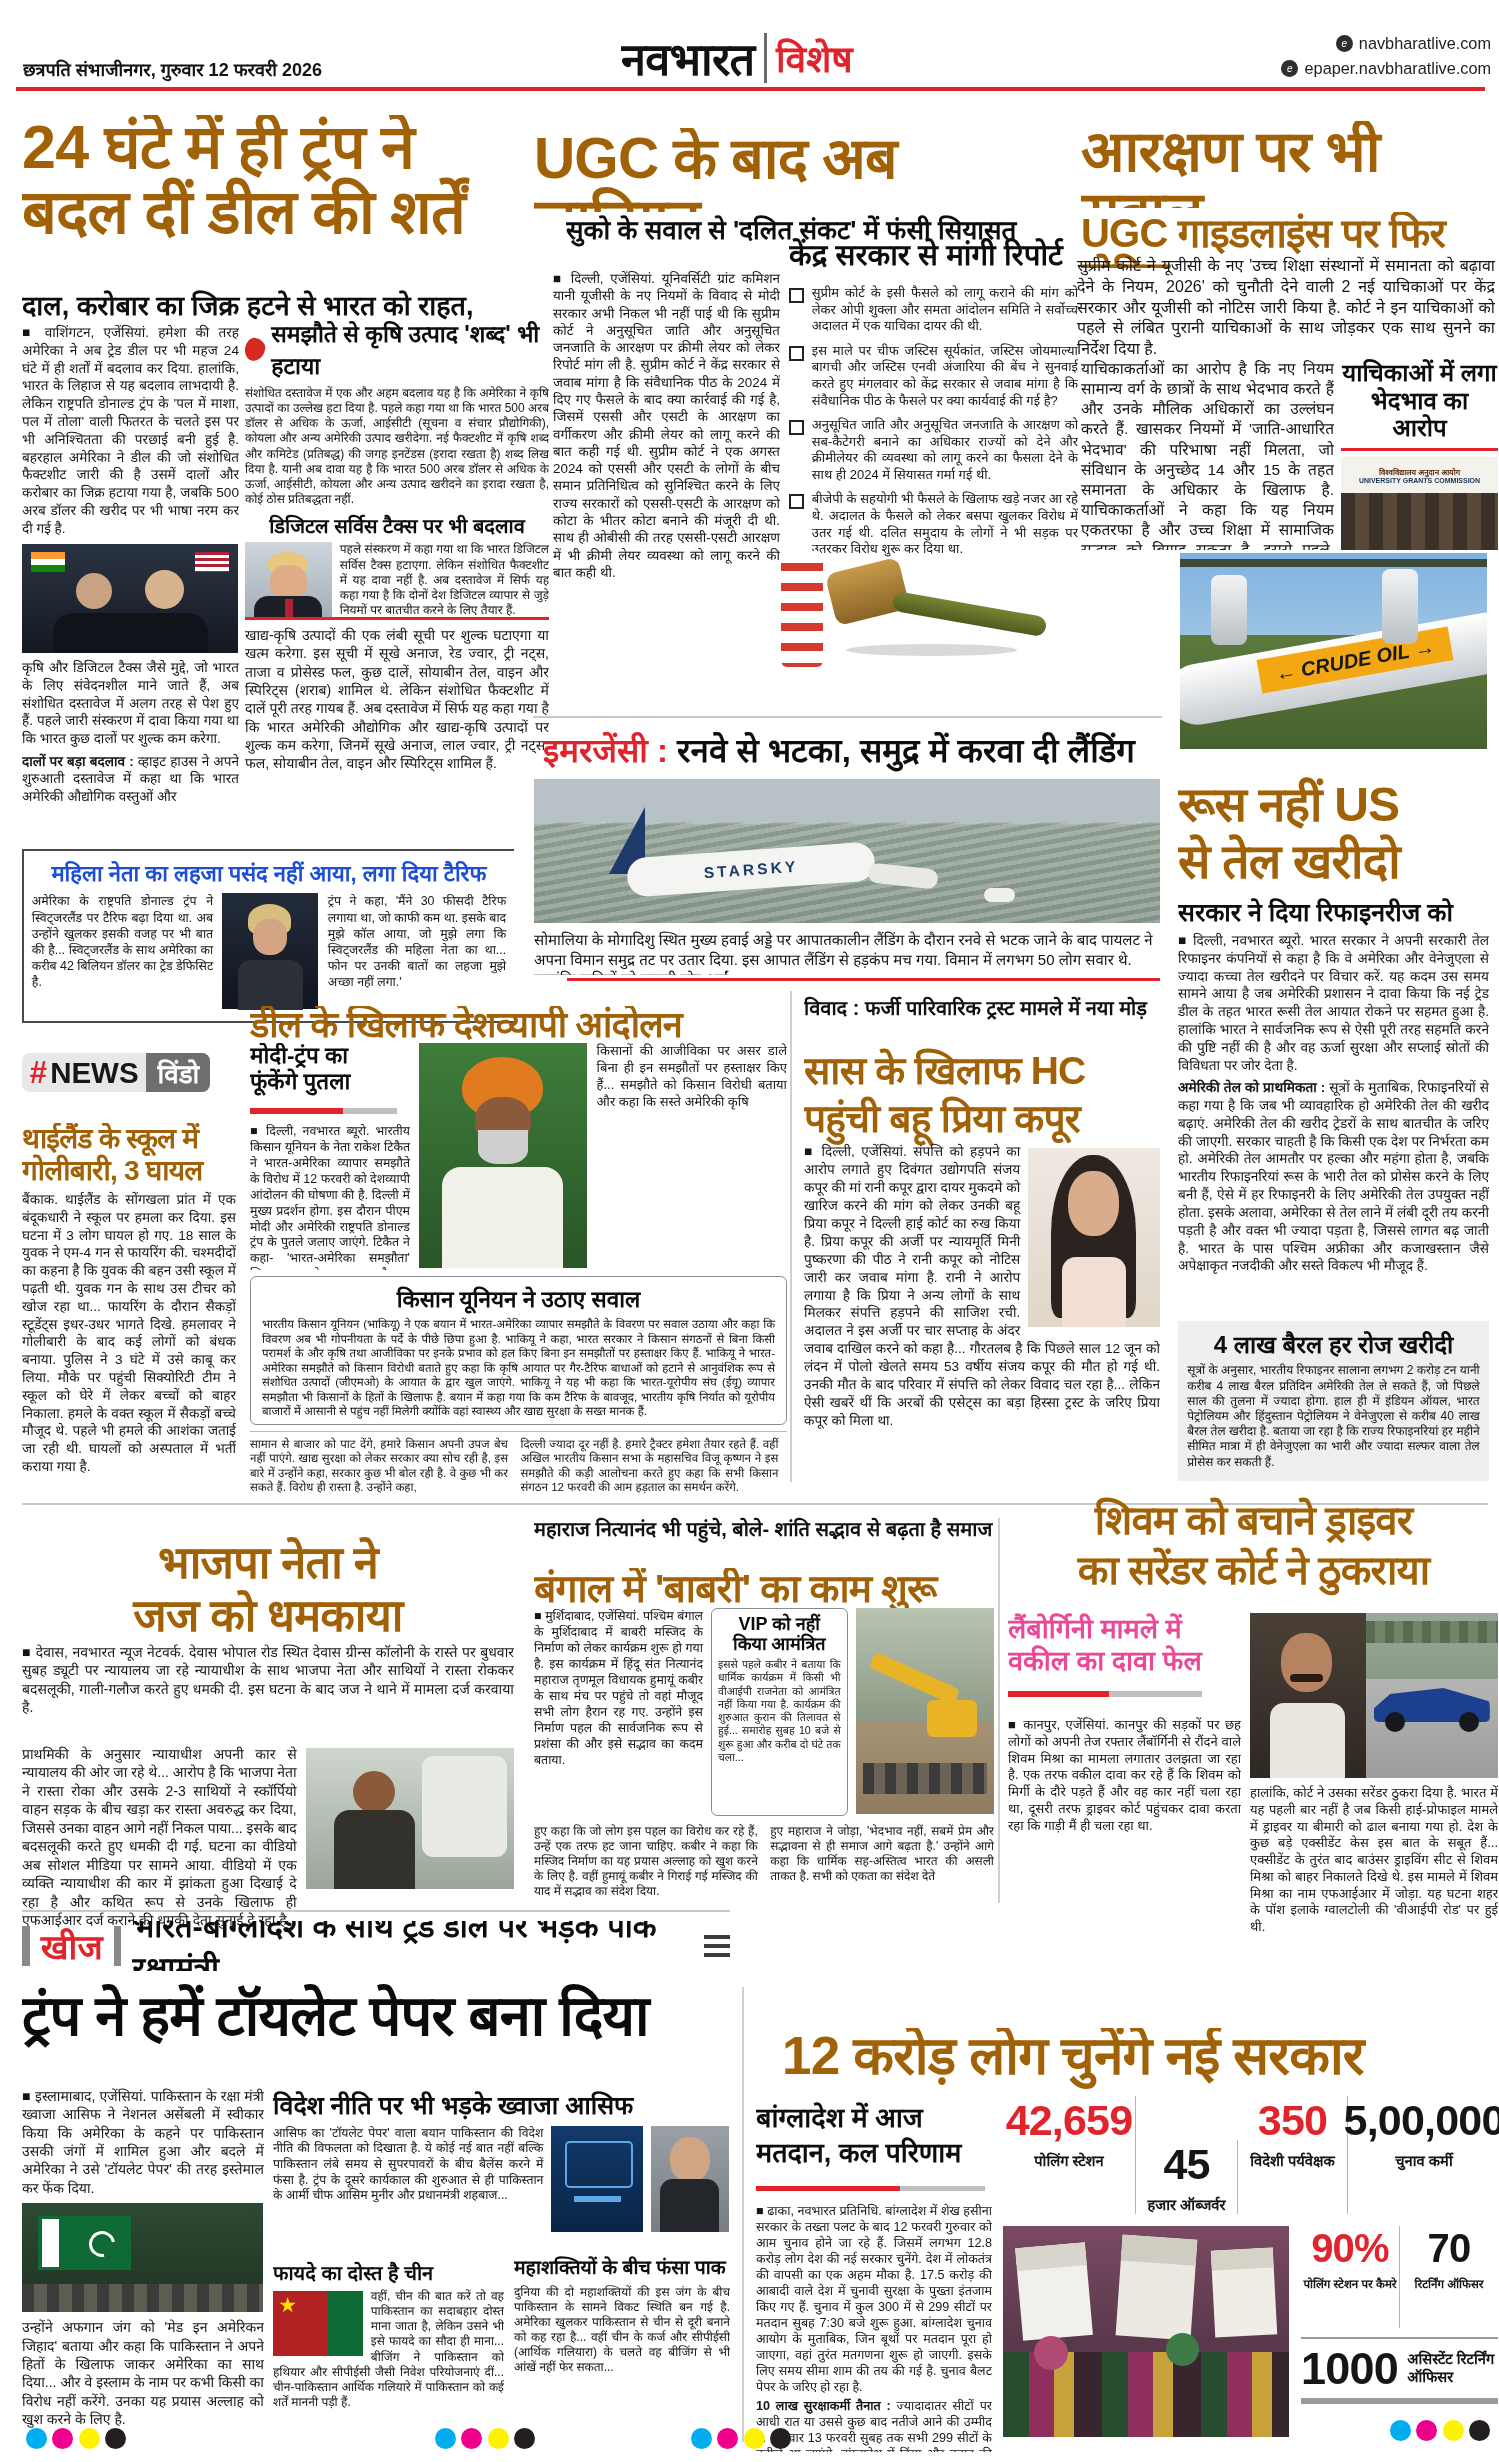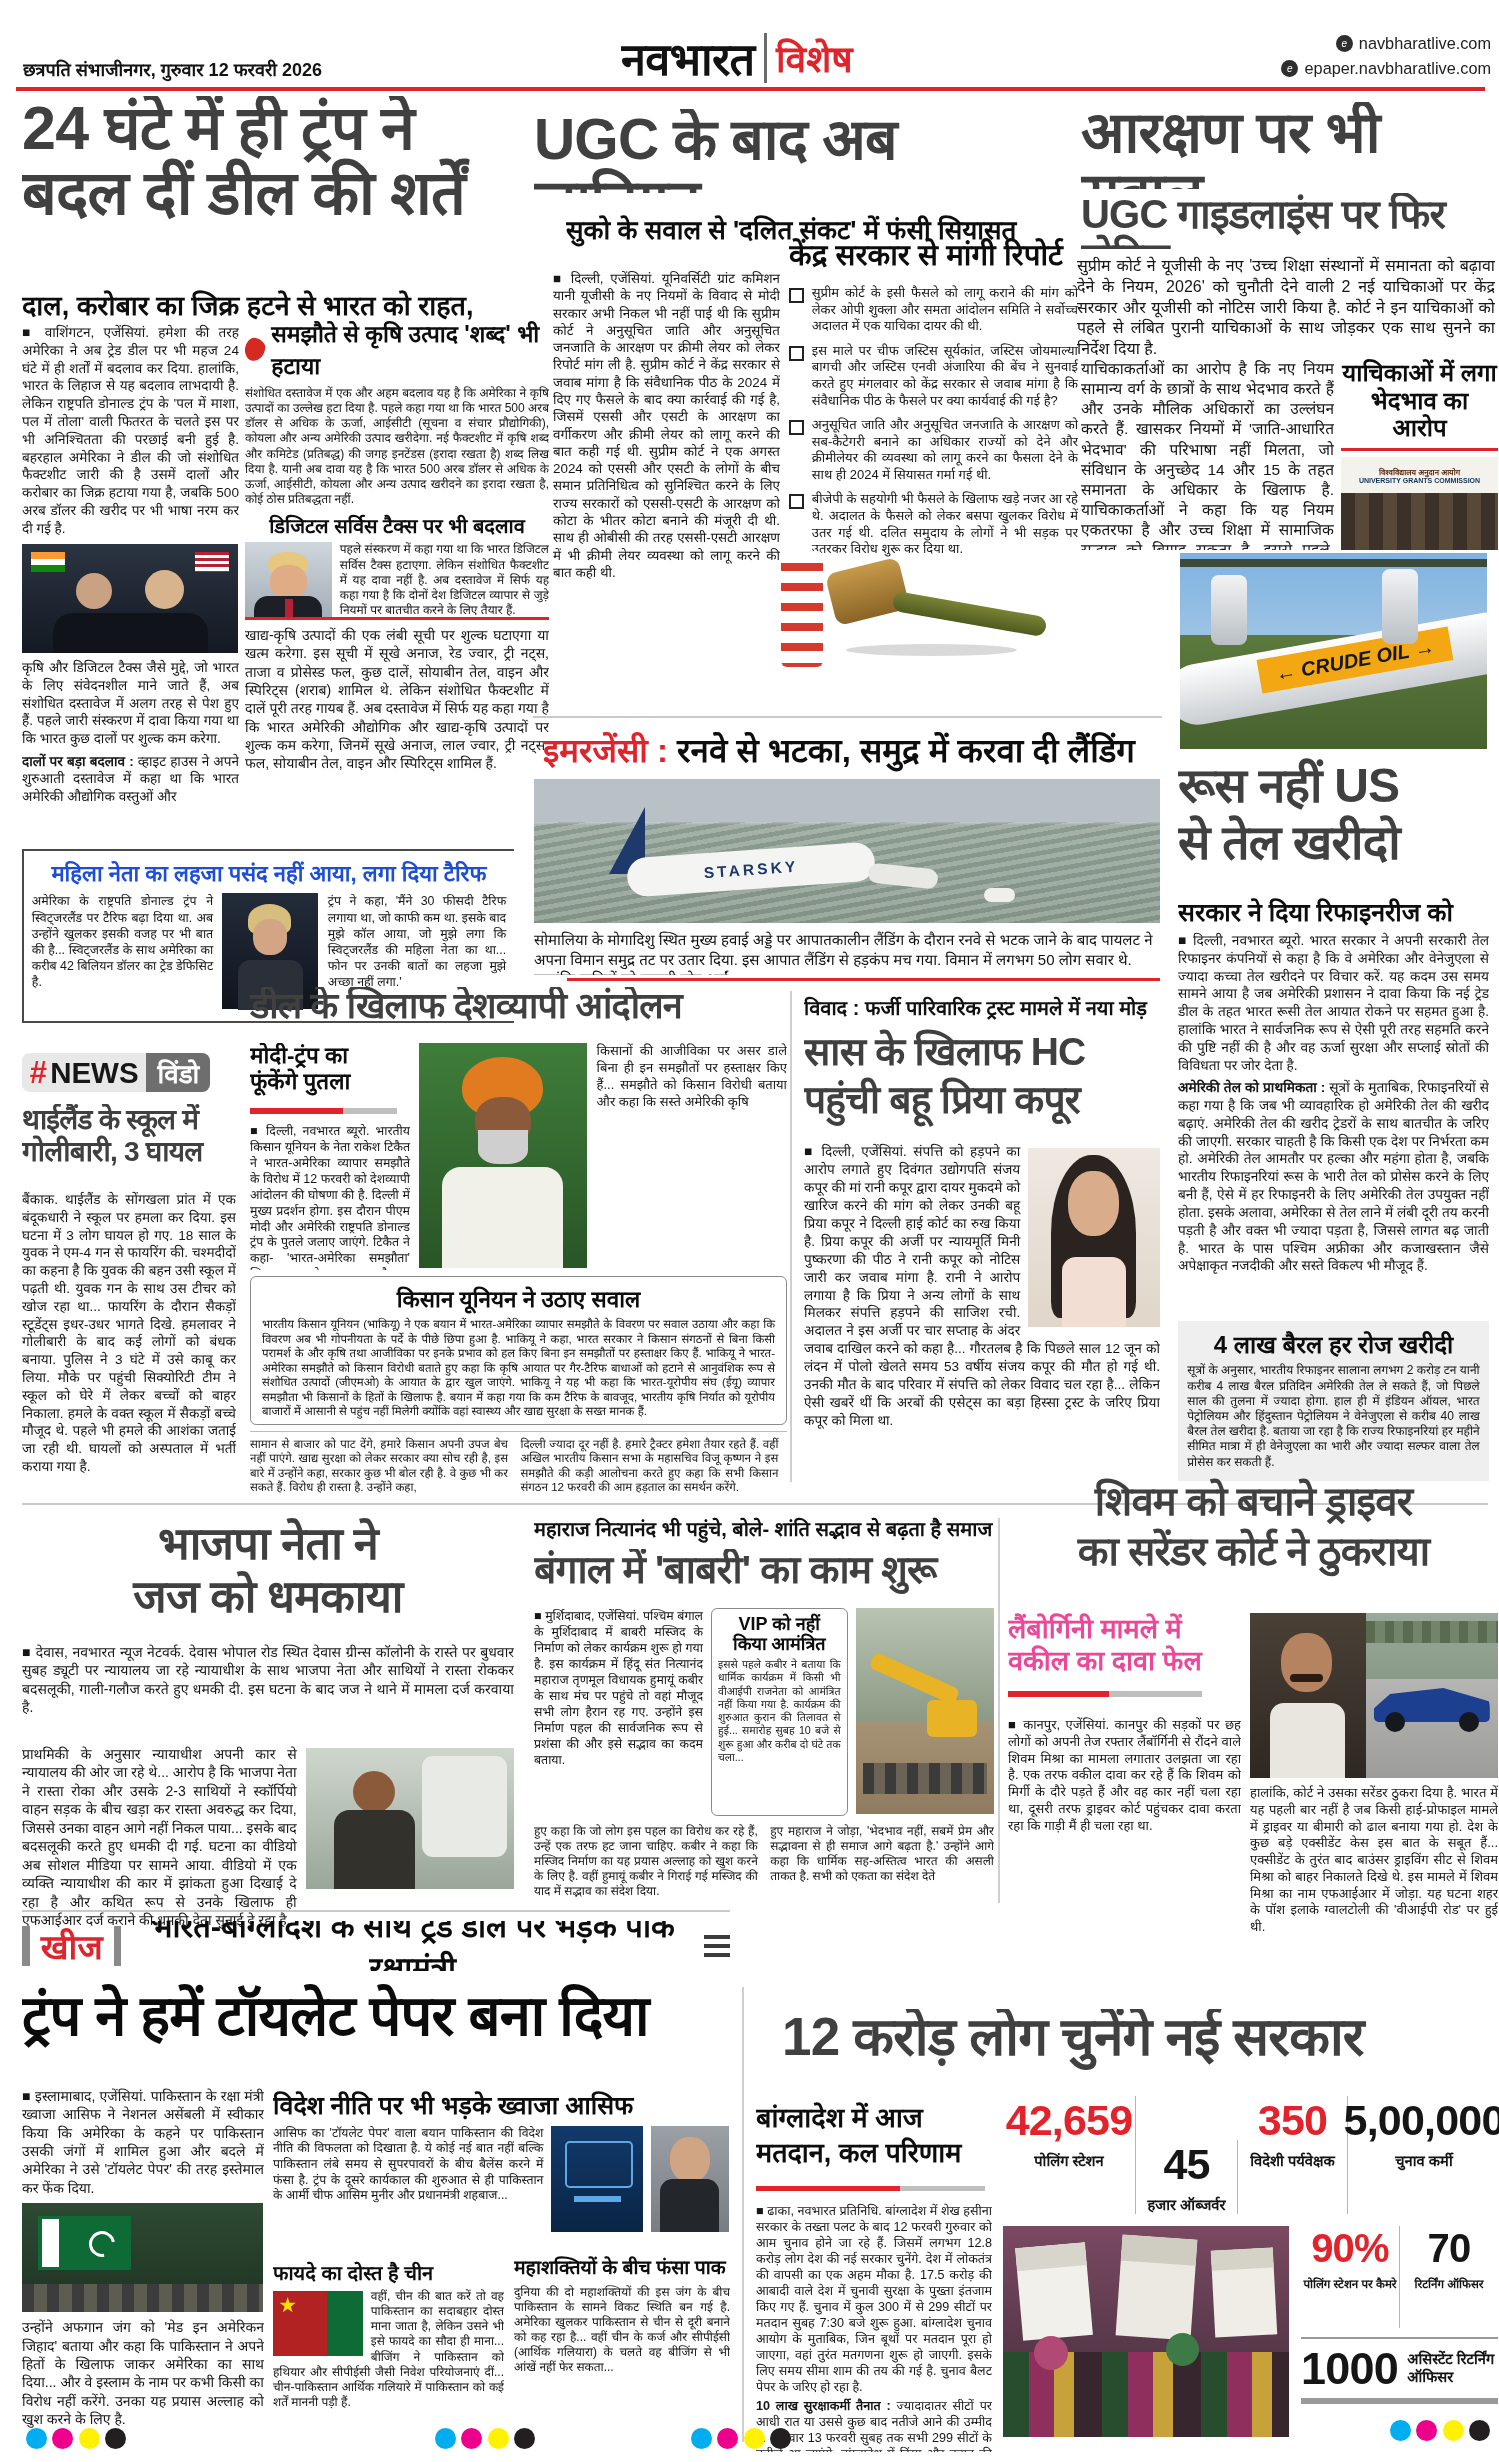--- a/index.html
+++ b/index.html
@@ -2,21 +2,21 @@
 <html style="font-size:12.4px"><head>
 <meta charset="utf-8">
 <style>
   html,body{margin:0;padding:0;background:#fff;}
   body{width:1500px;height:2462px;position:relative;font-family:"Liberation Sans",sans-serif;color:#141414;}
   .abs{position:absolute;overflow:hidden;}
   .j{text-align:justify;}
   .b{font-weight:bold;}
   .x8{font-weight:800;}
   .x9{font-weight:900;}
-  .hl{font-weight:800;color:#404040;line-height:1.07;letter-spacing:-0.8px;}
+  .hl{font-weight:800;color:#a16207;line-height:1.07;letter-spacing:-0.8px;margin-top:19px;}
   .pl{white-space:pre-line;}
   .red{color:#e1232b;}
   .bd{line-height:1.31;color:#161616;}
   .cap{line-height:1.3;color:#111;}
   .photo{position:absolute;overflow:hidden;}
   .vline{position:absolute;width:1.6px;background:#cfcfcf;}
   .hline{position:absolute;height:1.6px;background:#c9c9c9;}
   .dotrow{position:absolute;display:flex;gap:5.4px;}
   .dot{width:21px;height:21px;border-radius:50%;}
   .statcell{display:flex;flex-direction:column;align-items:center;justify-content:flex-start;}
@@ -290,21 +290,21 @@
     <span style="position:absolute;left:7.8px;top:75px;width:116px;height:34px;border-radius:7.8px 20px 4.7px 4.7px;background:#1d3f8f;clip-path:polygon(0 60%,14% 18%,60% 0,100% 40%,100% 100%,0 100%);"></span>
     <span style="position:absolute;left:18.6px;top:99px;width:20px;height:20px;border-radius:50%;background:#15181c;"></span>
     <span style="position:absolute;left:93px;top:99px;width:20px;height:20px;border-radius:50%;background:#15181c;"></span>
     <span style="position:absolute;left:0;top:7.8px;width:132px;height:22px;background:repeating-linear-gradient(90deg,#5b6b52 0 9.3px,#72846a 9.3px 18.6px);"></span>
   </div>
 </div>
 <p class="abs bd j" style="left:1008px;top:1717px;width:233px;height:227px;font-size:13px;margin:0;line-height:1.29;">■ कानपुर, एजेंसियां. कानपुर की सड़कों पर छह लोगों को अपनी तेज रफ्तार लैंबॉर्गिनी से रौंदने वाले शिवम मिश्रा का मामला लगातार उलझता जा रहा है. एक तरफ वकील दावा कर रहे हैं कि शिवम को मिर्गी के दौरे पड़ते हैं और वह कार नहीं चला रहा था, दूसरी तरफ ड्राइवर कोर्ट पहुंचकर दावा करता रहा कि गाड़ी मैं ही चला रहा था.</p>
 <p class="abs bd j" style="left:1250px;top:1785px;width:248px;height:158px;font-size:13px;margin:0;line-height:1.29;">हालांकि, कोर्ट ने उसका सरेंडर ठुकरा दिया है. भारत में यह पहली बार नहीं है जब किसी हाई-प्रोफाइल मामले में ड्राइवर या बीमारी को ढाल बनाया गया हो. देश के कुछ बड़े एक्सीडेंट केस इस बात के सबूत हैं... एक्सीडेंट के तुरंत बाद बाउंसर ड्राइविंग सीट से शिवम मिश्रा को बाहर निकालते दिखे थे. इस मामले में शिवम मिश्रा का नाम एफआईआर में जोड़ा. यह घटना शहर के पॉश इलाके ग्वालटोली की 'वीआईपी रोड' पर हुई थी.</p>
 
 <div class="hline" style="left:22px;top:1910px;width:708px;"></div>
-<div class="abs" style="left:22px;top:1921px;width:708px;height:50px;display:flex;align-items:center;gap:11px;text-align:center;">
+<div class="abs" style="left:22px;top:1921px;width:708px;height:50px;display:flex;align-items:center;gap:11px;">
   <span style="width:7.8px;height:40px;background:#8a8a8a;flex:none;"></span>
   <span class="x9 red" style="font-size:34px;">खीज</span>
   <span style="width:7.8px;height:40px;background:#8a8a8a;flex:none;"></span>
   <span class="x8" style="font-size:31px;color:#0d0d0d;">भारत-बांग्लादेश के साथ ट्रेड डील पर भड़के पाक रक्षामंत्री</span>
   <span style="margin-left:auto;display:flex;flex-direction:column;gap:4.7px;flex:none;">
     <span style="width:26px;height:3.9px;background:#3c3c3c;"></span>
     <span style="width:26px;height:3.9px;background:#3c3c3c;"></span>
     <span style="width:26px;height:3.9px;background:#3c3c3c;"></span>
   </span>
 </div>

